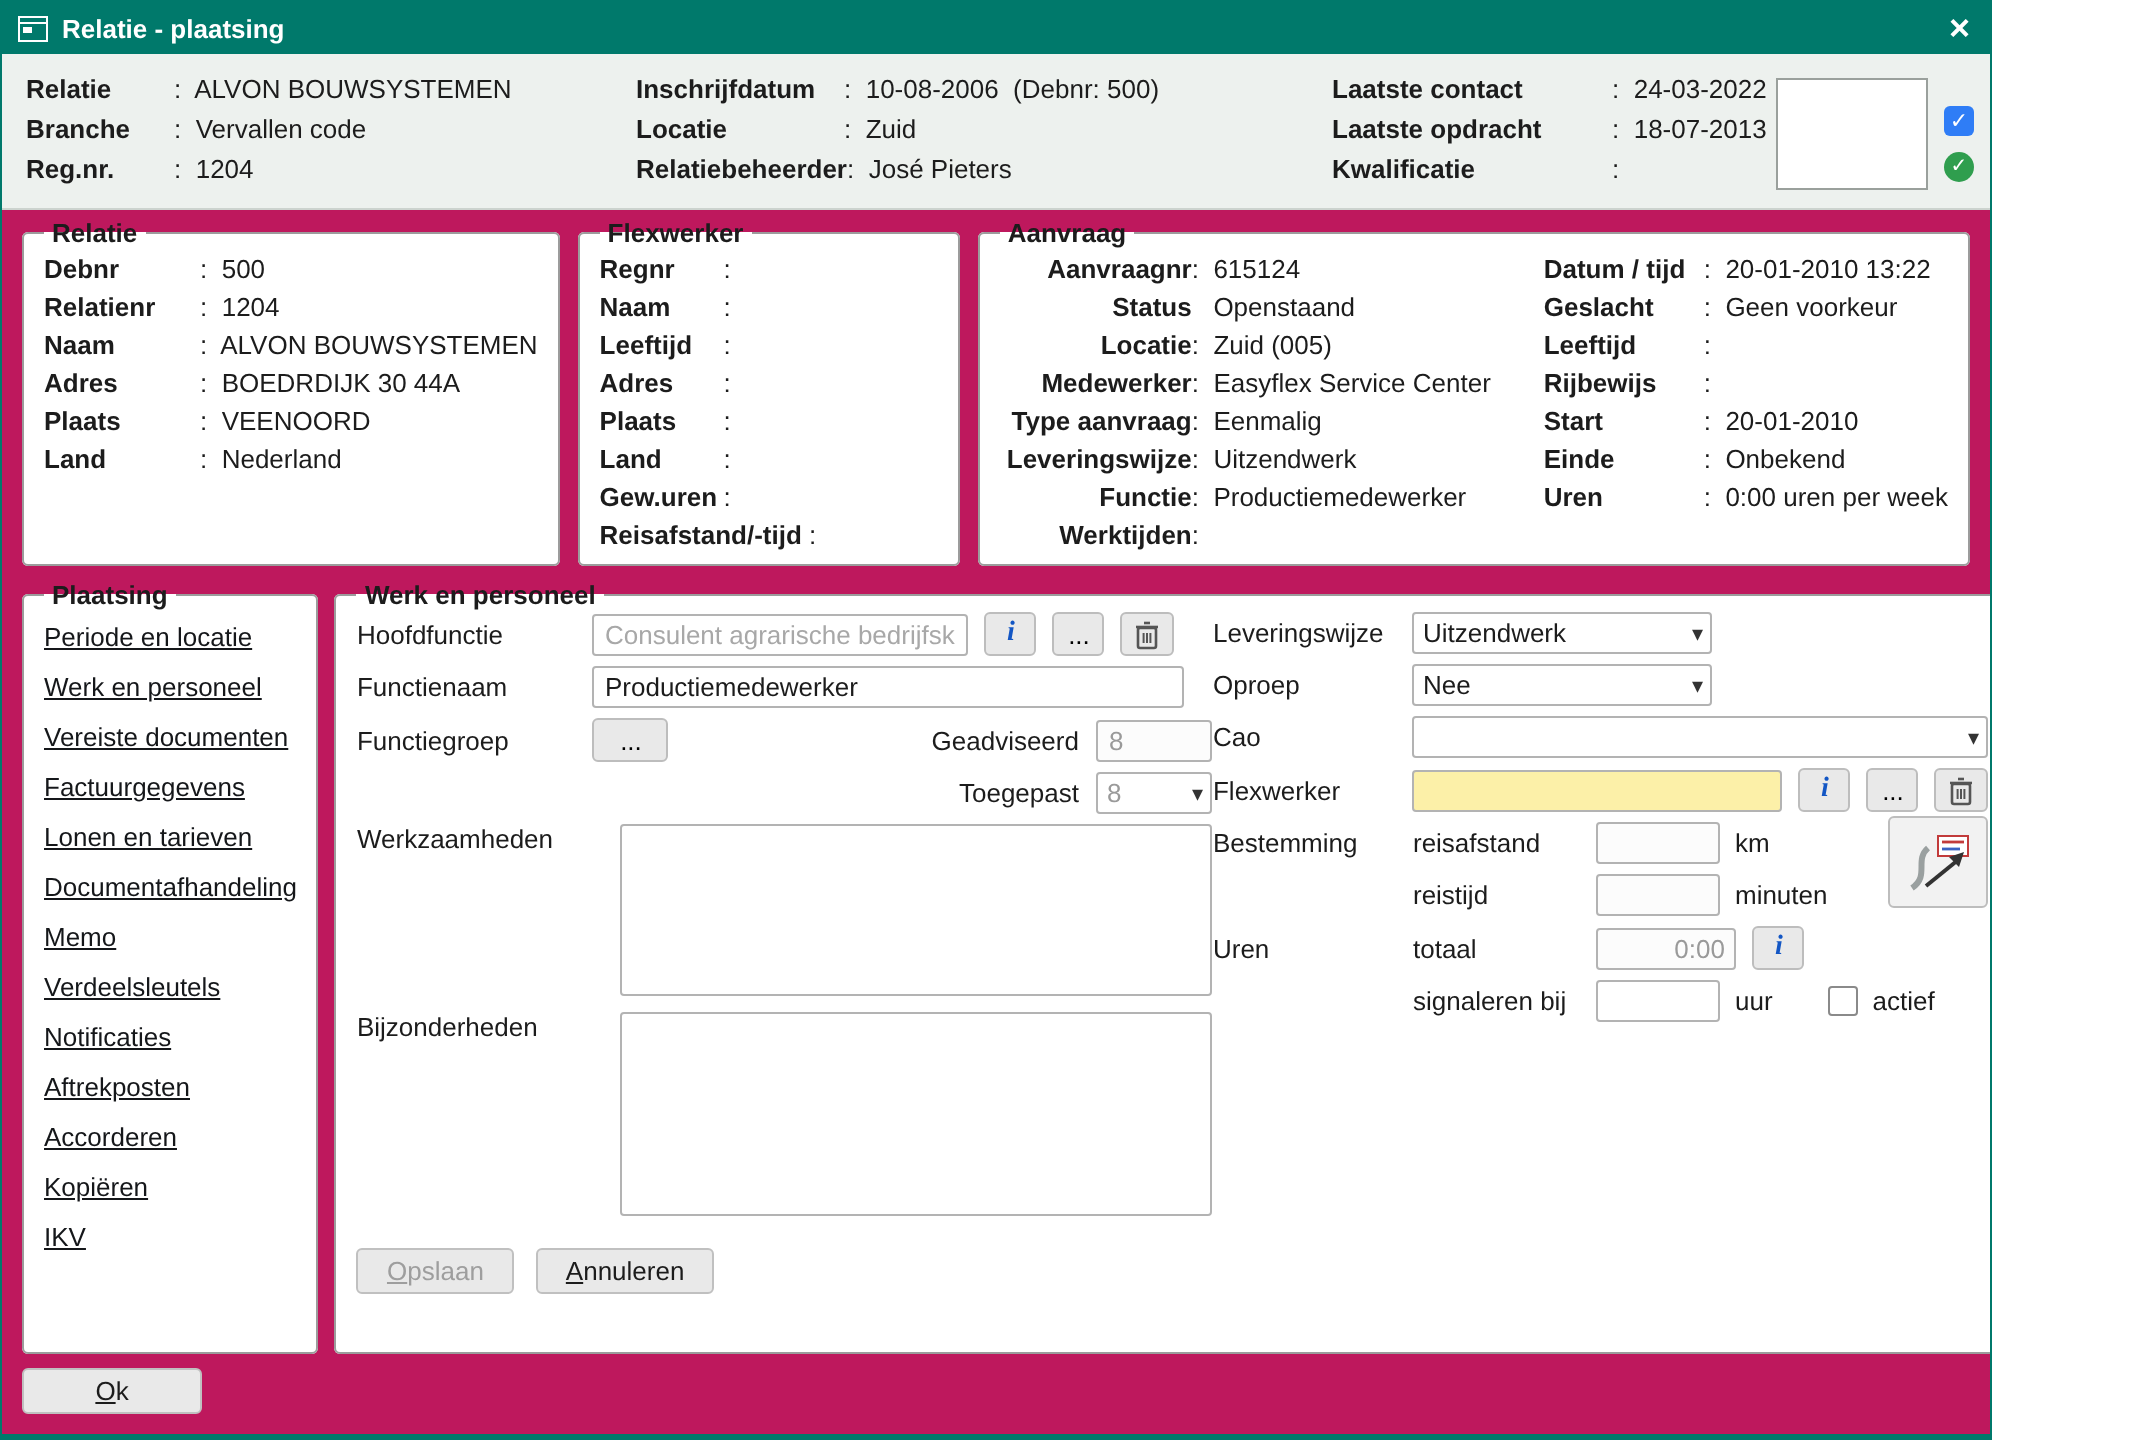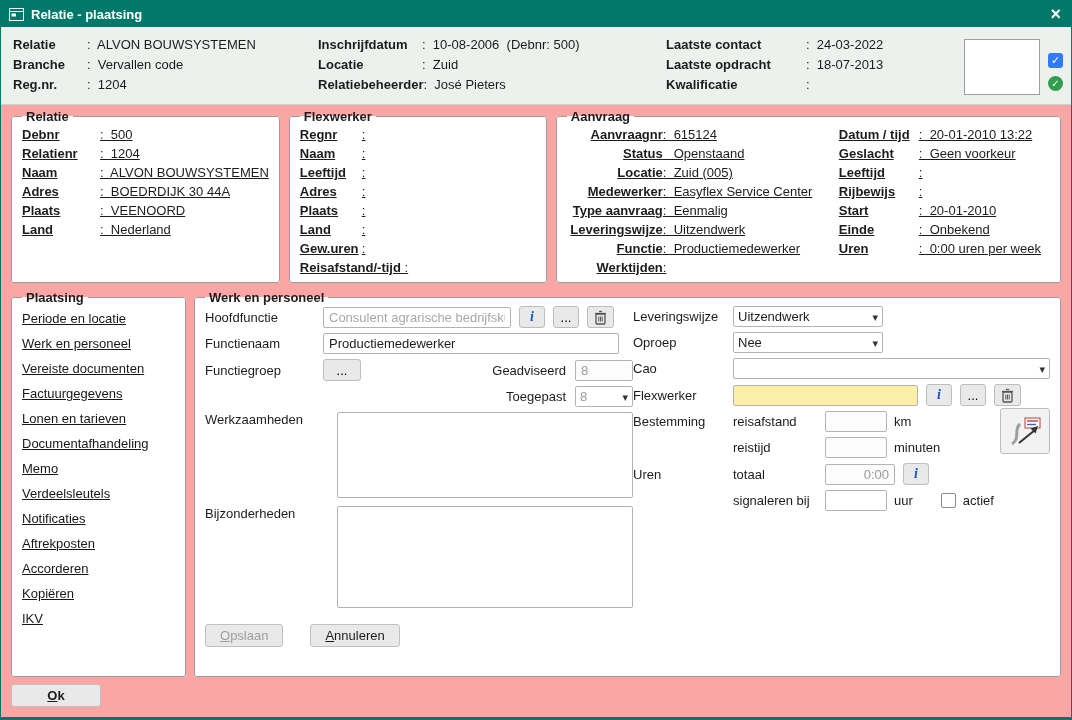--- a/index.html
+++ b/index.html
@@ -3,21 +3,21 @@
 <meta charset="utf-8">
 <style>
   * { box-sizing: border-box; }
   html,body { margin:0; padding:0; }
   body {
     width:1072px; height:720px;
     font-family:"Liberation Sans","DejaVu Sans",sans-serif;
     font-size:13px; color:#1c1c1c; background:#fff;
   }
   .window {
-    width:1072px; height:720px; background:#fca5a5;
+    width:996px; height:720px; background:#be185d;
     border:1px solid #00796b; border-bottom-width:3px;
     display:flex; flex-direction:column; overflow:hidden;
   }
   
   .titlebar { height:26px; background:#00796b; display:flex; align-items:center;
     padding:0 10px 0 8px; gap:7px; flex:0 0 auto; }
   .ttitle { color:#fff; font-weight:700; font-size:13px; flex:1; }
   .tclose { color:#fff; font-size:18px; font-weight:700; line-height:1; cursor:pointer; }
   
   .header { background:#edf1ee; border-bottom:1px solid #ccd3ce;
@@ -37,21 +37,21 @@
     font-size:10px; display:flex; align-items:center; justify-content:center; cursor:pointer; }
   
   .main { flex:1; padding:4px 10px 0; display:flex; flex-direction:column; }
   fieldset { border:1px solid #9c9c9c; border-radius:3px; padding:1px 10px 4px; margin:0; background:#fff; }
   legend { font-weight:700; padding:0 4px; font-size:13px; }
   .toprow { display:flex; gap:9px; margin-bottom:7px; }
   .fs-relatie, .fs-flexwerker { width:258px; height:174px; }
   .fs-aanvraag { flex:1; height:174px; }
   .acols { display:flex; }
   .acol-left { width:272px; } .acol-right { flex:1; }
-  .frow { display:flex; line-height:19px;text-decoration:underline; }
+  .frow { display:flex; line-height:19px; }
   .flabel { font-weight:700; }
   .fval { white-space:pre; }
   .fs-relatie .flabel { min-width:78px; }
   .fs-flexwerker .flabel { min-width:62px; }
   .acol-left .flabel { min-width:96px;text-align:right; }
   .acol-right .flabel { min-width:80px; }
   
   .bottomrow { display:flex; gap:8px; }
   .fs-plaatsing { width:175px; height:387px; }
   .plink { display:block; line-height:25px; color:#15171a; text-decoration:underline; cursor:pointer; }
@@ -82,28 +82,28 @@
   .sel.gray select { color:#9a9a9a; }
   .smallbtn { height:22px; min-width:26px; padding:0 6px; background:#e9e9e9; border:1px solid #bdbdbd;
     border-radius:3px; font:inherit; display:inline-flex; align-items:center; justify-content:center;
     margin-left:8px; cursor:pointer; }
   .iglyph { font-family:"Liberation Serif","DejaVu Serif",serif; font-style:italic; font-weight:700;
     color:#1356c4; font-size:14px; line-height:1; }
   .btn { height:23px; padding:0 14px; background:#e9e9e9; border:1px solid #c0c0c0; border-radius:3px;
     font:inherit; cursor:pointer; color:#1c1c1c; }
   .btn:disabled { color:#9e9e9e; cursor:default; }
   .ak::first-letter { text-decoration:underline; }
-  .wbuttons { margin-top:16px; display:flex; gap:27px; }
+  .wbuttons { margin-top:16px; display:flex; gap:11px; }
   .route-btn { position:absolute; right:0; top:102px; width:50px; height:46px; background:#f2f2f2;
     border:1px solid #bdbdbd; border-radius:3px; display:flex; align-items:center; justify-content:center;
     cursor:pointer; padding:0; }
   .cb { width:15px; height:15px; border:1px solid #8a8a8a; border-radius:2px; background:#fff;
     display:inline-block; margin-left:28px; cursor:pointer; flex:0 0 auto; }
   .cb-label { margin-left:7px; }
-  .okrow { margin-top:7px;font-weight:bold; }
+  .okrow { margin-top:7px; }
   .okrow .btn { min-width:90px; }
 </style>
 </head>
 <body>
 
 <div class="window">
 
   <div class="titlebar">
     <span style="display:inline-flex">
       <svg width="15" height="13" viewBox="0 0 15 13">

